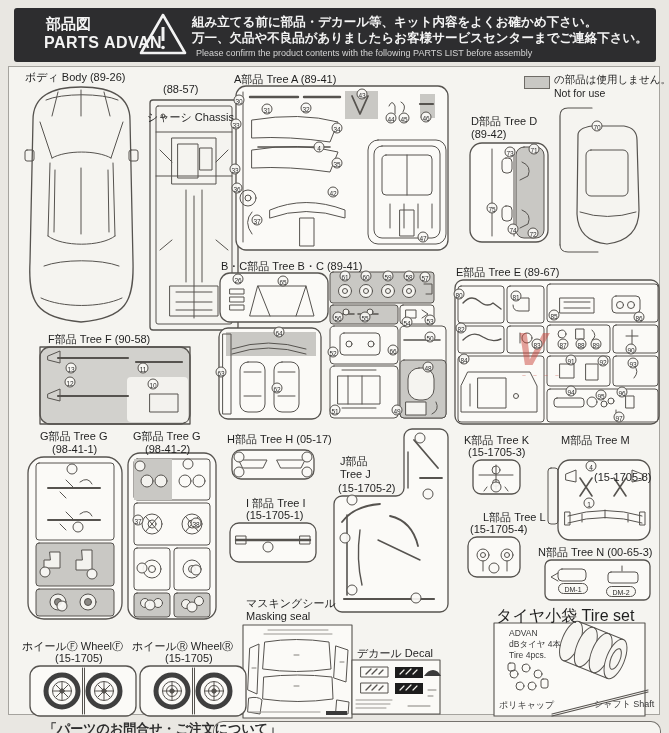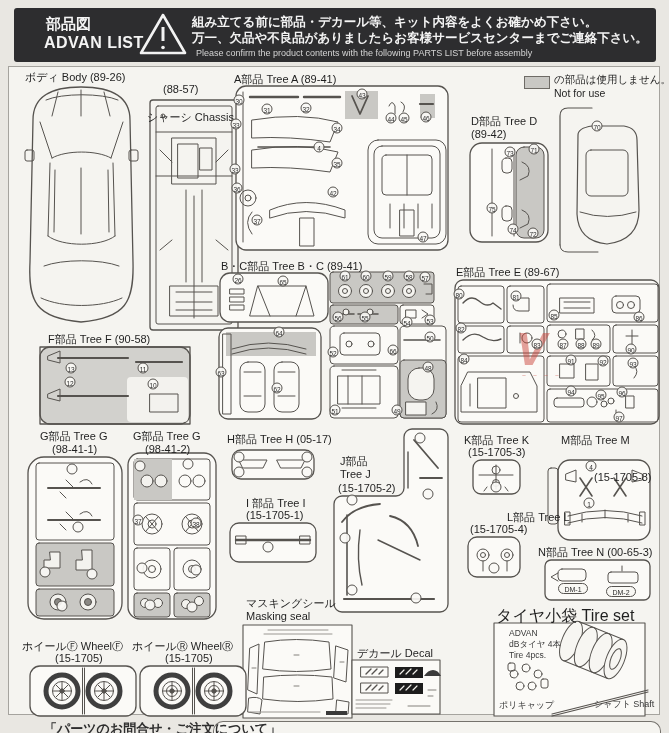--- a/index.html
+++ b/index.html
@@ -416,21 +416,21 @@
     <circle cx="520" cy="686" r="4"></circle>
       <circle cx="532" cy="686" r="4"></circle>
     <rect x="541" y="679" width="7" height="9" rx="2"></rect>
       <rect x="508" y="663" width="7" height="8" rx="2"></rect>
     <path d="M552,714 L648,690 M552,716 L648,692" stroke-width="1.2"></path>
   </g>
 </svg>
 
 <div class="abs" id="header-bar"></div>
 <div class="abs h-jp" style="left:46px;top:15px;font-size:15px;">部品図</div>
-<div class="abs h-jp" style="left:44px;top:34px;font-size:16px;letter-spacing:.5px;">ADVAN LIST</div>
+<div class="abs h-jp" style="left:44px;top:34px;font-size:16px;letter-spacing:.5px;">PARTS ADVAN</div>
 <svg class="abs" style="left:0;top:0;" width="220" height="70" fill="none" stroke="#f2f2f2" stroke-width="2.6" stroke-linejoin="round">
   <path d="M163,15 L141,53 H185 Z"></path>
   <path d="M163,27 V41" stroke-width="3"></path>
   <circle cx="163" cy="47.5" r="1.8" fill="#f2f2f2" stroke="none"></circle>
 </svg>
 <div class="abs h-jp" style="left:192px;top:14px;font-size:12.5px;">組み立てる前に部品・デカール等、キット内容をよくお確かめ下さい。</div>
 <div class="abs h-jp" style="left:192px;top:30px;font-size:12.5px;">万一、欠品や不良品がありましたらお客様サービスセンターまでご連絡下さい。</div>
 <div class="abs" style="left:196px;top:48px;font-size:9px;color:#d4d4d4;">Please confirm the product contents with the following PARTS LIST before assembly</div>
 
 <div class="abs" id="legend-swatch"></div>
@@ -453,21 +453,21 @@
 <div class="abs lbl" style="left:227px;top:432px;">H部品 Tree H (05-17)</div>
 <div class="abs lbl" style="left:246px;top:496px;">I 部品 Tree I</div>
 <div class="abs lbl" style="left:246px;top:509px;">(15-1705-1)</div>
 <div class="abs lbl" style="left:340px;top:454px;">J部品</div>
 <div class="abs lbl" style="left:340px;top:468px;">Tree J</div>
 <div class="abs lbl" style="left:338px;top:482px;">(15-1705-2)</div>
 <div class="abs lbl" style="left:464px;top:433px;">K部品 Tree K</div>
 <div class="abs lbl" style="left:468px;top:446px;">(15-1705-3)</div>
 <div class="abs lbl" style="left:561px;top:433px;">M部品 Tree M</div>
 <div class="abs lbl" style="left:594px;top:446px;margin-top:25px;">(15-1705-8)</div>
-<div class="abs lbl" style="left:488px;top:510px;padding-left:19px;">L部品 Tree L</div>
+<div class="abs lbl" style="left:464px;top:510px;padding-left:19px;">L部品 Tree L</div>
 <div class="abs lbl" style="left:470px;top:523px;">(15-1705-4)</div>
 <div class="abs lbl" style="left:538px;top:545px;">N部品 Tree N (00-65-3)</div>
 <div class="abs lbl" style="left:246px;top:596px;">マスキングシール</div>
 <div class="abs lbl" style="left:246px;top:610px;">Masking seal</div>
 <div class="abs lbl" style="left:22px;top:639px;">ホイールⒻ WheelⒻ</div>
 <div class="abs lbl" style="left:55px;top:652px;">(15-1705)</div>
 <div class="abs lbl" style="left:132px;top:639px;">ホイールⓇ WheelⓇ</div>
 <div class="abs lbl" style="left:165px;top:652px;">(15-1705)</div>
 <div class="abs lbl" style="left:357px;top:646px;">デカール Decal</div>
 <div class="abs lbl" style="left:496px;top:606px;font-size:16px;">タイヤ小袋 Tire set</div>

